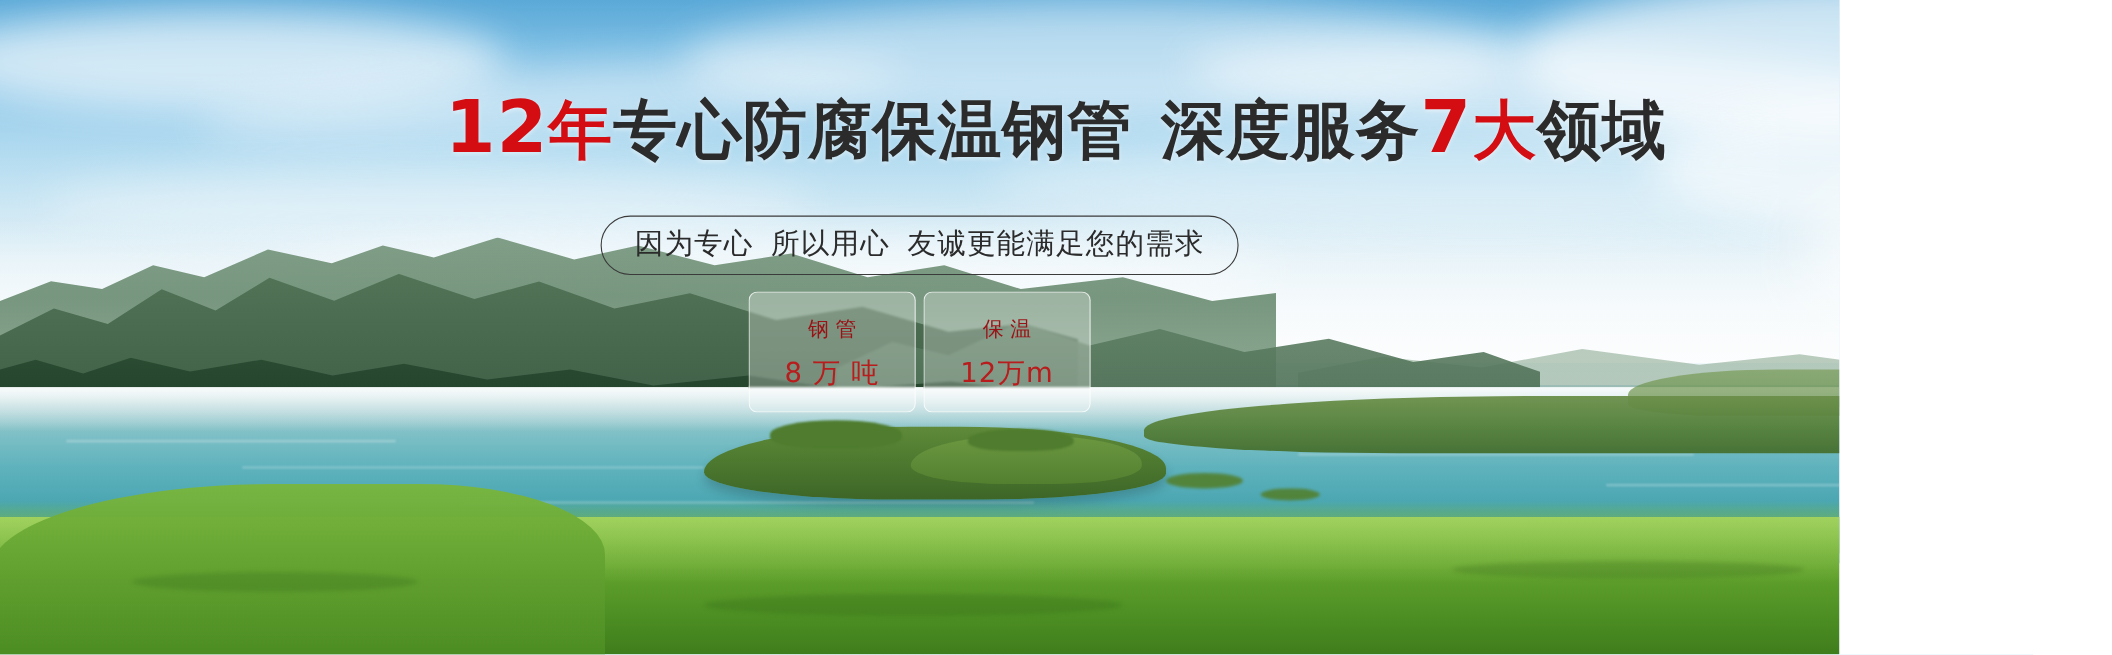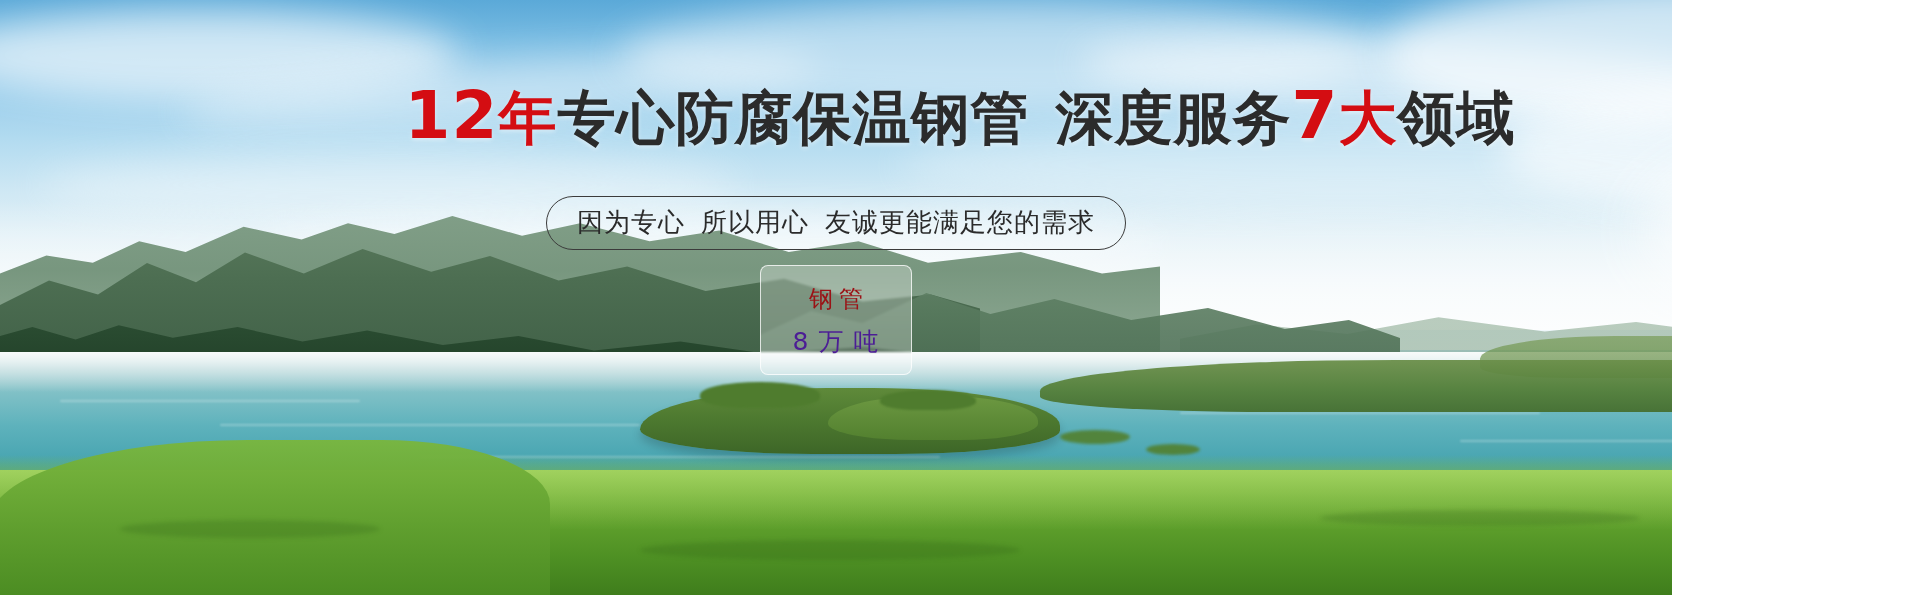--- a/index.html
+++ b/index.html
@@ -214,30 +214,30 @@
     border-radius:8px;
     background:rgba(255,255,255,.28);
     backdrop-filter:blur(1px);
     display:flex;
     flex-direction:column;
     align-items:center;
     justify-content:center;
     gap:10px;
   }
   .card .ct{
-    font-size:24px;
+    font-size:19px;
     letter-spacing:6px;
     text-indent:6px;
     color:#9b1216;
     font-family:"DejaVu Sans","Liberation Sans",sans-serif;
   }
   .card .cv{
     font-size:25px;
     letter-spacing:1px;
-    color:#4c1d95;
+    color:#b91c1c;
     font-family:"DejaVu Sans","Liberation Sans",sans-serif;
     white-space:nowrap;
     text-align:center;
   }
   .card .cv sup{font-size:14px;vertical-align:super;}
 </style>
 </head>
 <body>
 
 <div id="banner">
@@ -296,16 +296,20 @@
   </div>
 
   <div class="cards">
 
     <div class="card">
       <div class="ct">钢管</div>
       <div class="cv"><span>8 万 吨</span></div>
     </div>
 
 
+    <div class="card">
+      <div class="ct">保温</div>
+      <div class="cv"><span>12万m</span></div>
+    </div>
 
   </div>
 
 </div>
 
 </body></html>

